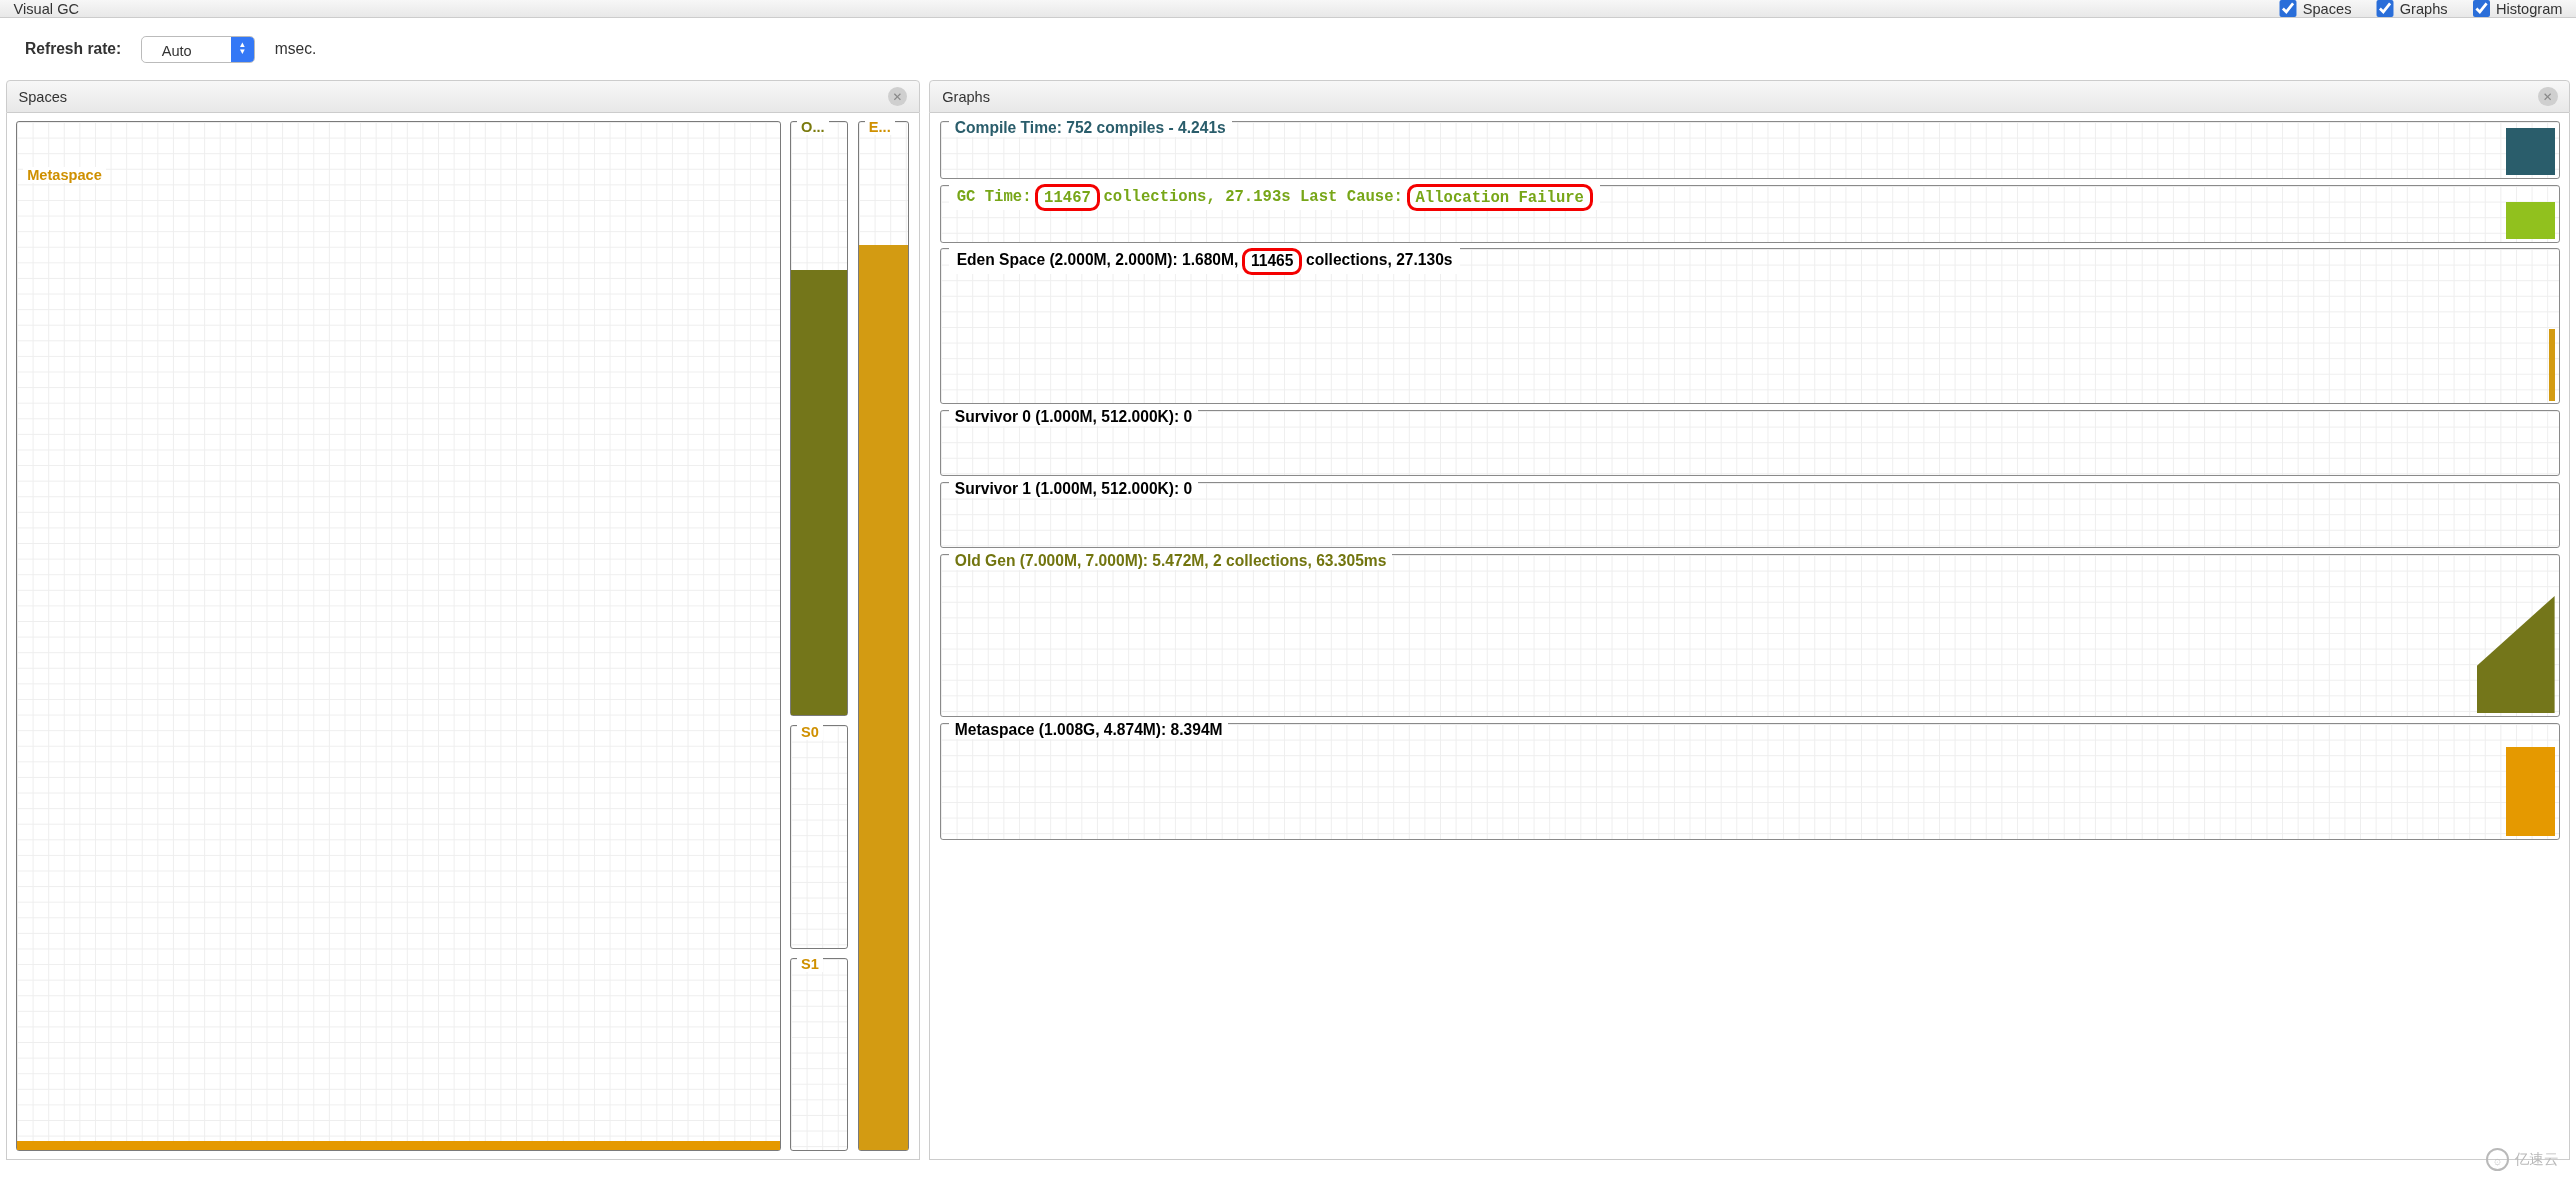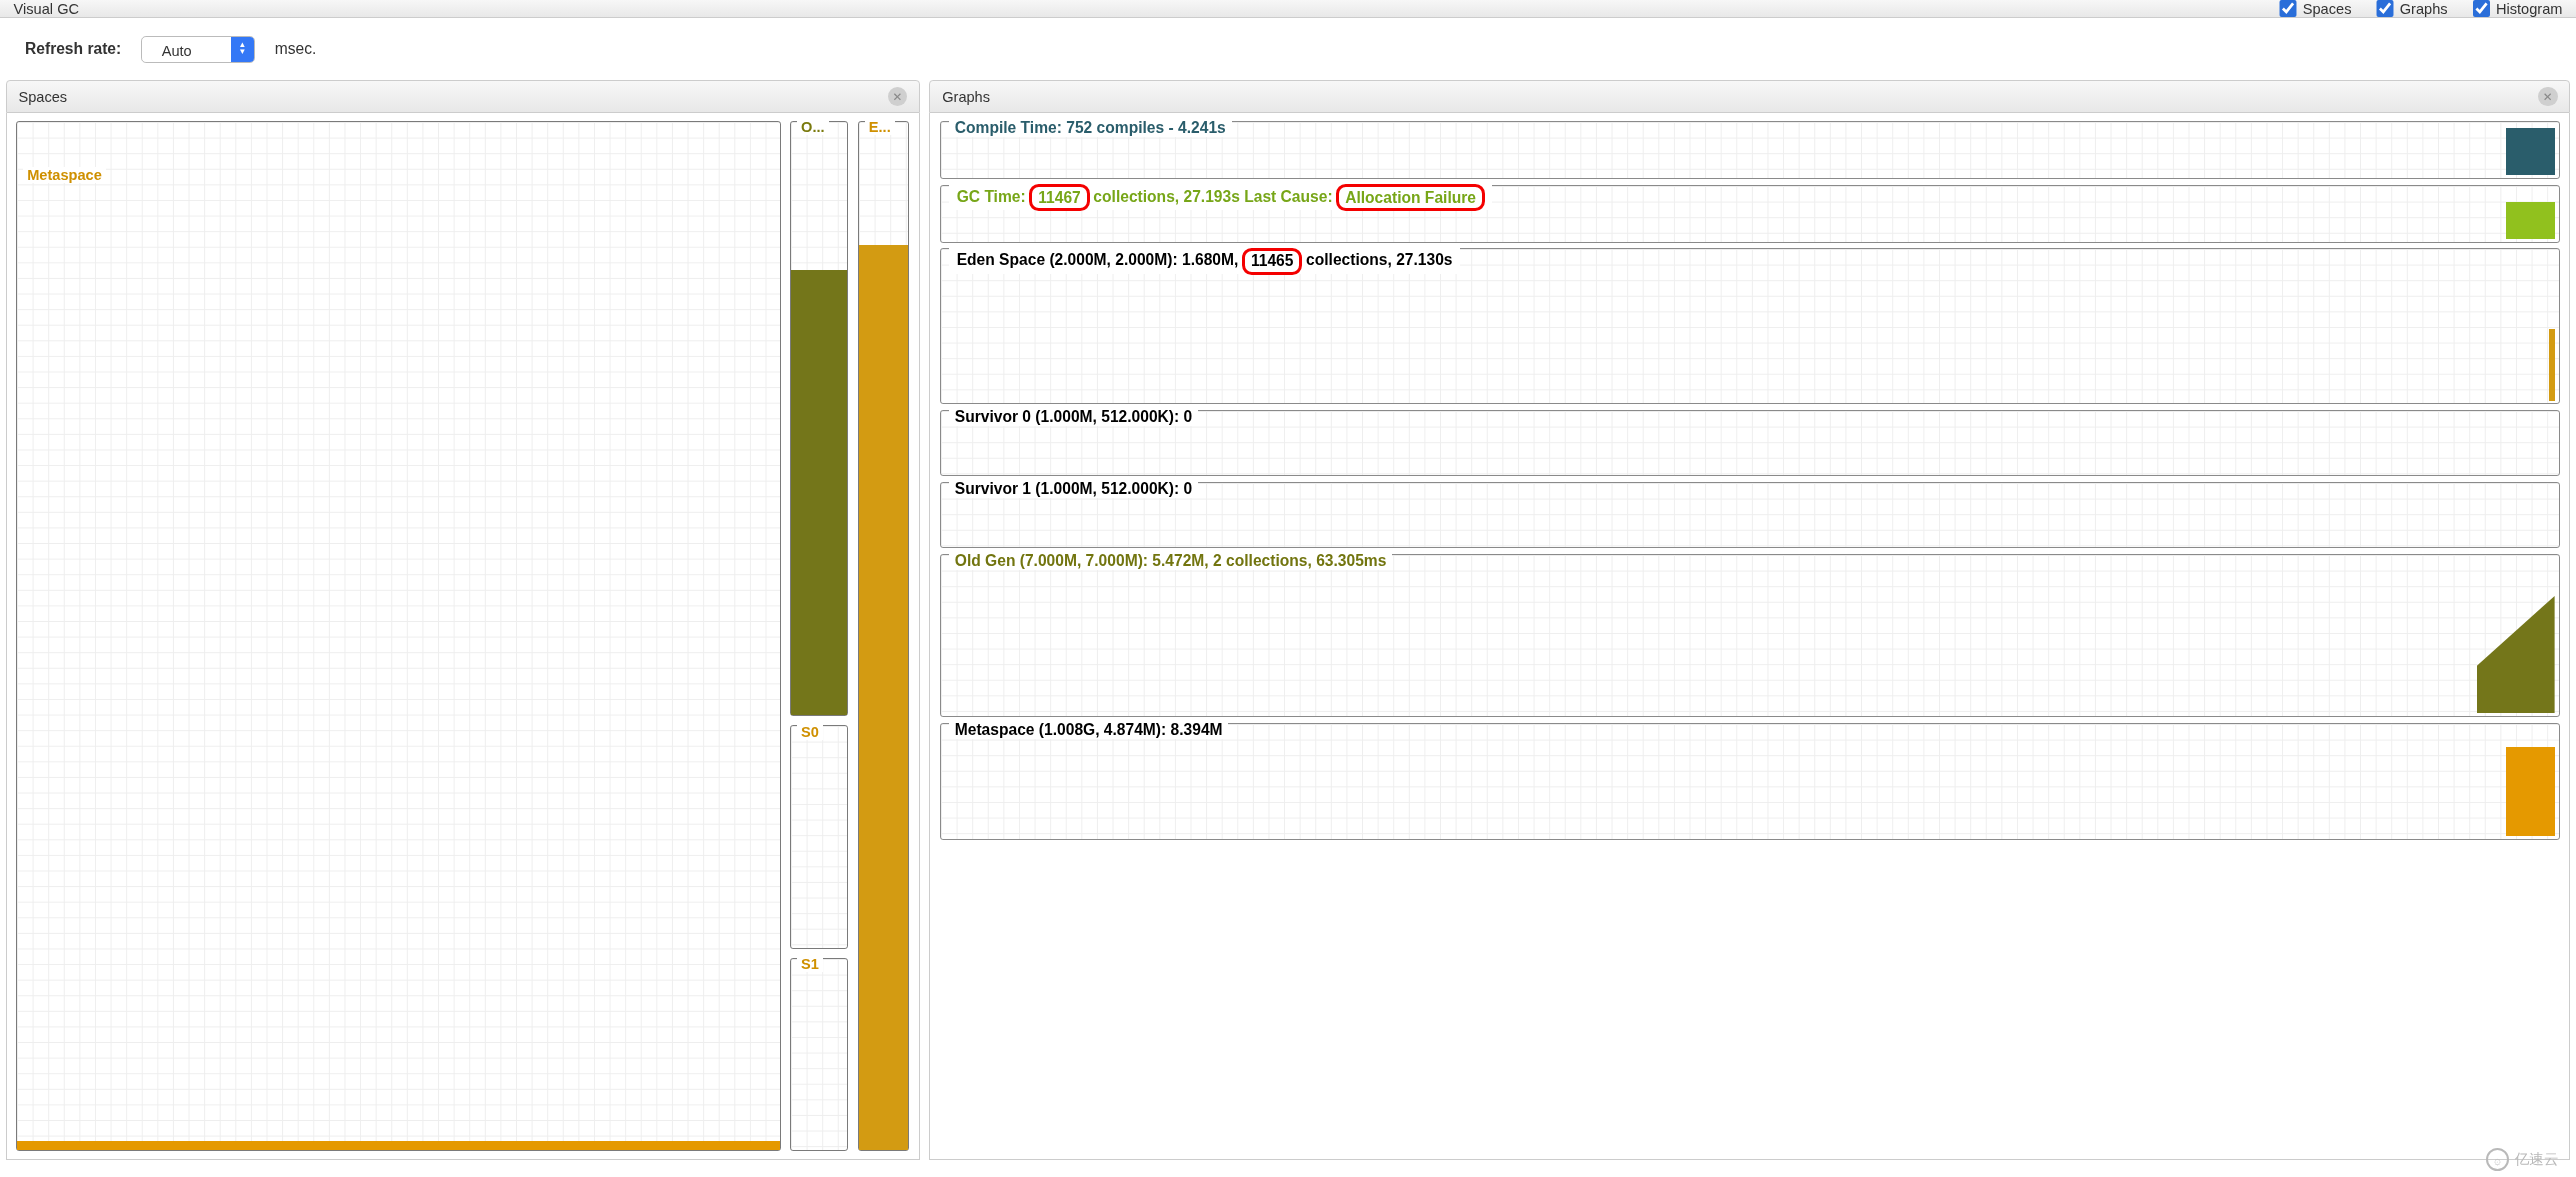--- a/index.html
+++ b/index.html
@@ -243,21 +243,21 @@
 
     .h-small { height: 58px; }
     .h-med   { height: 156px; }
     .h-sm2   { height: 66px; }
     .h-large { height: 163px; }
     .h-meta  { height: 117px; }
 
     
     .c-teal  { color: #2a5d6b; }
     .c-blue  { color: #3f6fa3; }
-    .c-green { color: #77a618; }
+    .c-green { color: #77a618; font-family: Liberation Mono, monospace; }
     .c-amber { color: #000000; }
     .c-olive { color: #72750f; }
 
     
     .red-highlight {
       border: 3.9px solid #f40000;
       border-radius: 9.7px;
       padding: 1.9px 5.8px;
       margin: 0 1.9px;
       position: relative;

